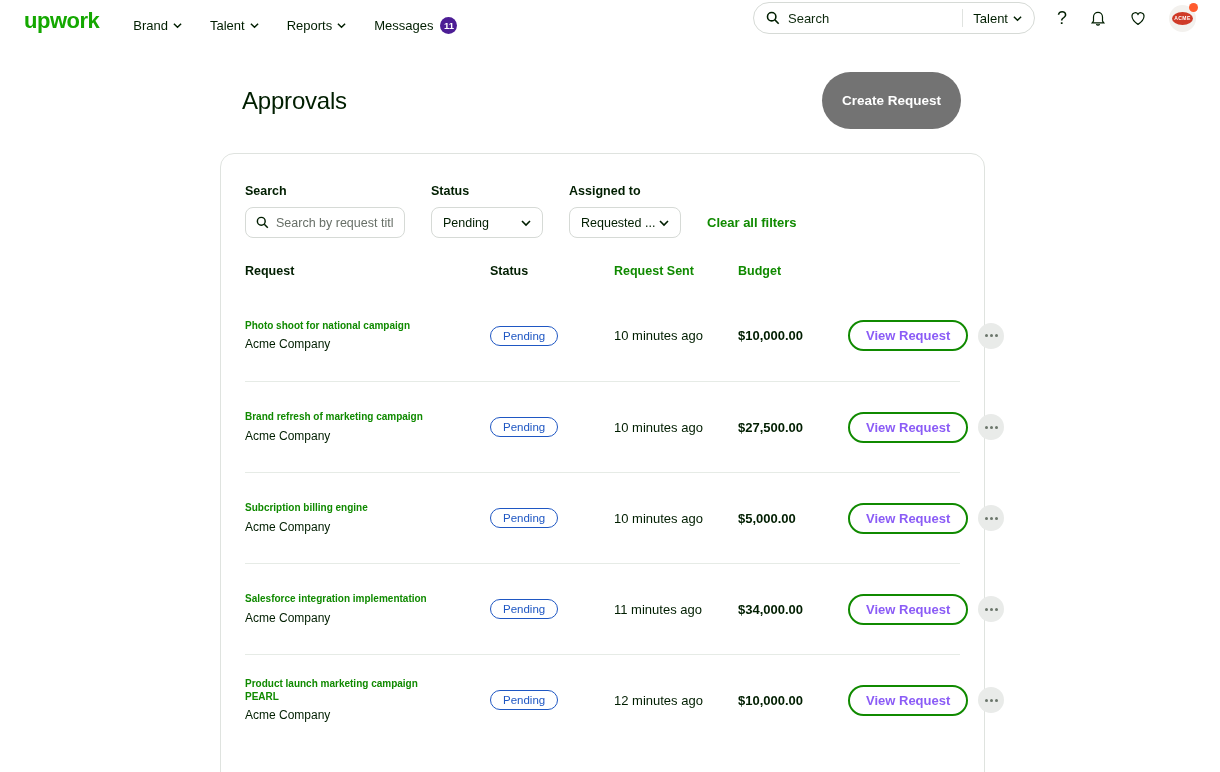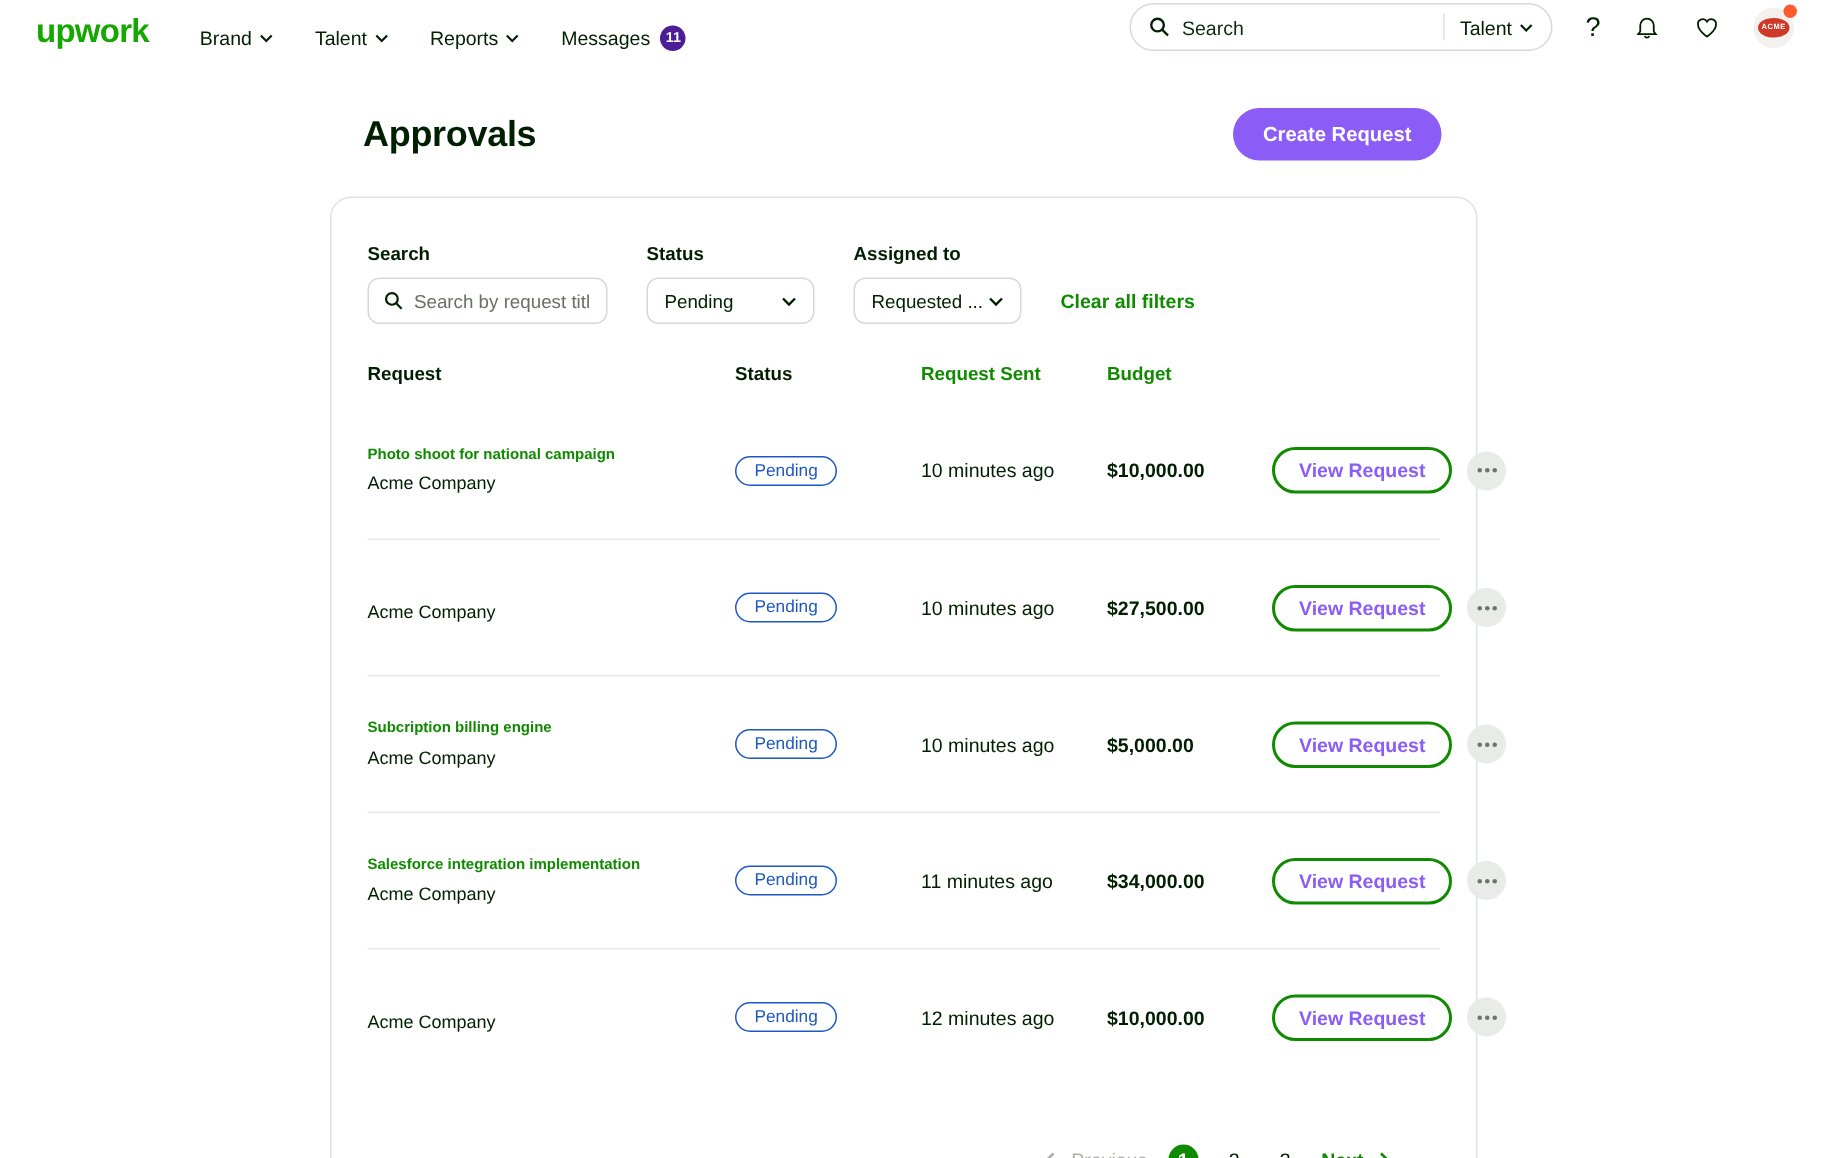--- a/index.html
+++ b/index.html
@@ -26,23 +26,23 @@
   .line-icon { width:18px; height:18px; stroke:#001e00; stroke-width:1.6; fill:none; cursor:pointer; }
   .avatar { position:relative; width:27px; height:27px; border-radius:50%; background:#f3f1ee;
     display:flex; align-items:center; justify-content:center; cursor:pointer; }
   .avatar-oval { background:#cf3a28; color:#fff; font-size:5px; font-weight:700; letter-spacing:.4px;
     width:21px; height:13px; border-radius:50%; display:flex; align-items:center; justify-content:center; }
   .avatar-dot { position:absolute; top:-2px; right:-2px; width:9px; height:9px; border-radius:50%; background:#ff5b2e; }
 
   
   .main { width:765px; margin-left:220px; }
   .page-head { display:flex; align-items:center; justify-content:space-between; margin-top:26px; padding:0 24px 0 22px; }
-  .page-title { font-size:24px; font-weight:700; letter-spacing:-0.2px; }
-  .btn-primary { background:#8b5cf6; color:#fff; border:none; border-radius:999px;
-    font-size:13.5px; font-weight:600; padding:10px 20px; font-family:inherit; cursor:pointer; }
+  .page-title { font-size:24px; font-weight:400; letter-spacing:-0.2px; }
+  .btn-primary { background:#737373; color:#fff; border:none; border-radius:999px;
+    font-size:13.5px; font-weight:600; padding:21px 20px; font-family:inherit; cursor:pointer; }
 
   .card { margin-top:24px; border:1px solid #dfe3df; border-radius:14px; background:#fff; padding:30px 24px 34px; }
 
   
   .filters { display:flex; align-items:flex-end; gap:26px; }
   .filter label { display:block; font-size:12.5px; font-weight:600; margin-bottom:9px; }
   .input-box { display:flex; align-items:center; gap:7px; width:160px; height:31px;
     border:1px solid #d6dad6; border-radius:8px; padding:0 10px; }
   .input-box .mag { width:13px; height:13px; stroke:#001e00; stroke-width:1.8; fill:none; flex:none; }
   .input-box input { border:none; outline:none; flex:1; font-size:12.5px; font-family:inherit; min-width:0; }
@@ -207,20 +207,21 @@
           <button class="btn-more">
             <i></i>
               <i></i>
               <i></i>
           </button>
         </div>
       </div>
 
       <div class="grid-row row">
         <div>
+          <div class="req-title">Brand refresh of marketing campaign</div>
           <div class="req-company">Acme Company</div>
         </div>
         <div>
           <span class="badge-pending">Pending</span>
         </div>
         <div class="cell-time">10 minutes ago</div>
         <div class="cell-budget">$27,500.00</div>
         <div class="cell-actions">
           <button class="btn-outline">View Request</button>
           <button class="btn-more">
@@ -266,20 +267,21 @@
           <button class="btn-more">
             <i></i>
               <i></i>
               <i></i>
           </button>
         </div>
       </div>
 
       <div class="grid-row row">
         <div>
+          <div class="req-title">Product launch marketing campaign PEARL</div>
           <div class="req-company">Acme Company</div>
         </div>
         <div>
           <span class="badge-pending">Pending</span>
         </div>
         <div class="cell-time">12 minutes ago</div>
         <div class="cell-budget">$10,000.00</div>
         <div class="cell-actions">
           <button class="btn-outline">View Request</button>
           <button class="btn-more">

